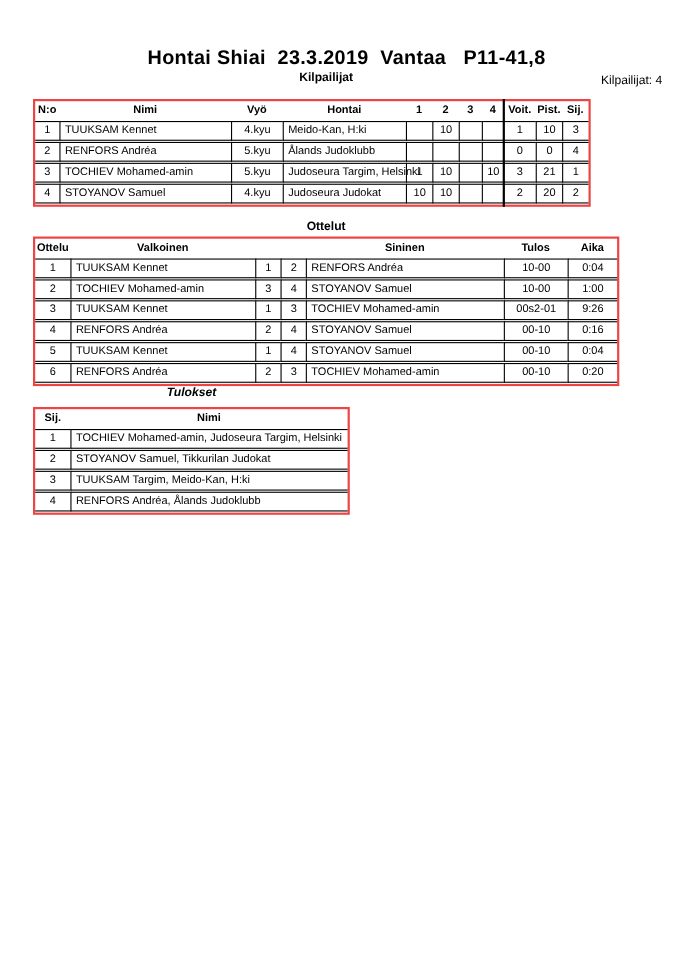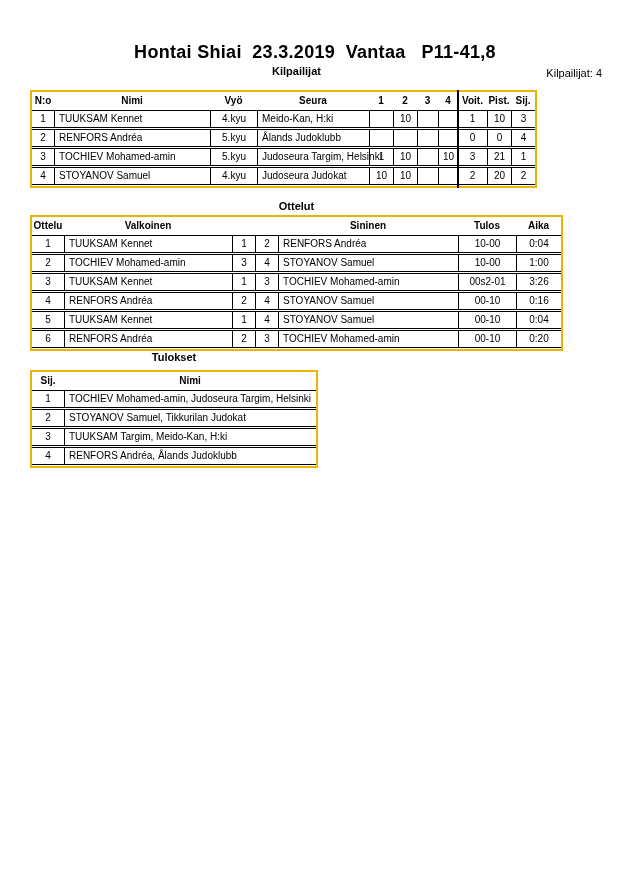--- a/index.html
+++ b/index.html
@@ -14,36 +14,36 @@
   .doc-title {
     position:absolute; top:42px; left:0; width:630px;
     text-align:center; font-size:18px; font-weight:bold;
     white-space:pre; letter-spacing:.3px;
   }
   .sec-title {
     position:absolute; font-size:11px; font-weight:bold; text-align:center;
   }
   #kilp-title { top:65px; left:30px; width:533px; }
   #ott-title  { top:200px; left:30px; width:533px; }
-  #tul-title  { top:351px; left:30px; width:288px; }
+  #tul-title  { top:351px; left:30px; width:288px;font-style:italic; }
   #count {
     position:absolute; top:67px; left:420px; width:182px;
     text-align:right; font-size:11px;
   }
   .twrap { position:absolute; }
   #t1wrap { left:30px; top:90px;  width:507px; }
   #t2wrap { left:30px; top:215px; width:510px; }
   #t3wrap { left:30px; top:370px; width:288px; }
 
   table {
     width:100%;
     table-layout:fixed;
     border-collapse:separate;
     border-spacing:0 1px;
-    border:2px solid #eab308;
+    border:2px solid #ef4444;
   }
   td {
     height:16px; line-height:16px;
     font-size:10px;
     padding:0;
     text-align:center;
     white-space:nowrap;
     overflow:visible;
   }
   thead td { font-weight:bold; border:none; }
@@ -82,21 +82,21 @@
         <col style="width:20px">
       <col style="width:29px">
         <col style="width:24px">
         <col style="width:24px">
     </colgroup>
     <thead>
       <tr>
         <td>N:o</td>
         <td>Nimi</td>
         <td>Vyö</td>
-        <td>Seura</td>
+        <td>Hontai</td>
         <td>1</td>
         <td>2</td>
         <td>3</td>
         <td>4</td>
         <td>Voit.</td>
         <td>Pist.</td>
         <td>Sij.</td>
       </tr>
     </thead>
     <tbody>
@@ -199,21 +199,21 @@
         <td>10-00</td>
         <td>1:00</td>
       </tr>
       <tr>
         <td>3</td>
         <td class="l">TUUKSAM Kennet</td>
         <td>1</td>
         <td>3</td>
         <td class="l">TOCHIEV Mohamed-amin</td>
         <td>00s2-01</td>
-        <td>3:26</td>
+        <td>9:26</td>
       </tr>
       <tr>
         <td>4</td>
         <td class="l">RENFORS Andréa</td>
         <td>2</td>
         <td>4</td>
         <td class="l">STOYANOV Samuel</td>
         <td>00-10</td>
         <td>0:16</td>
       </tr>

